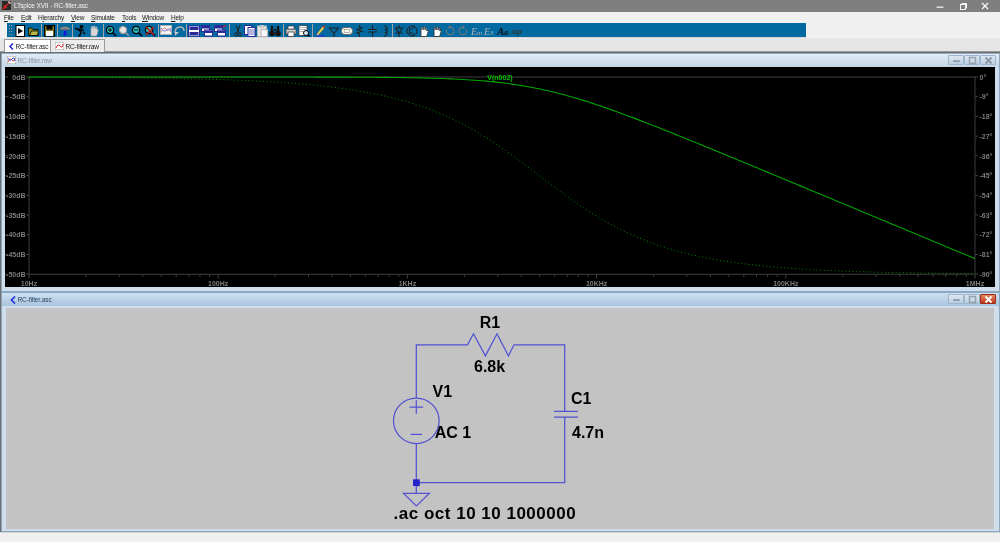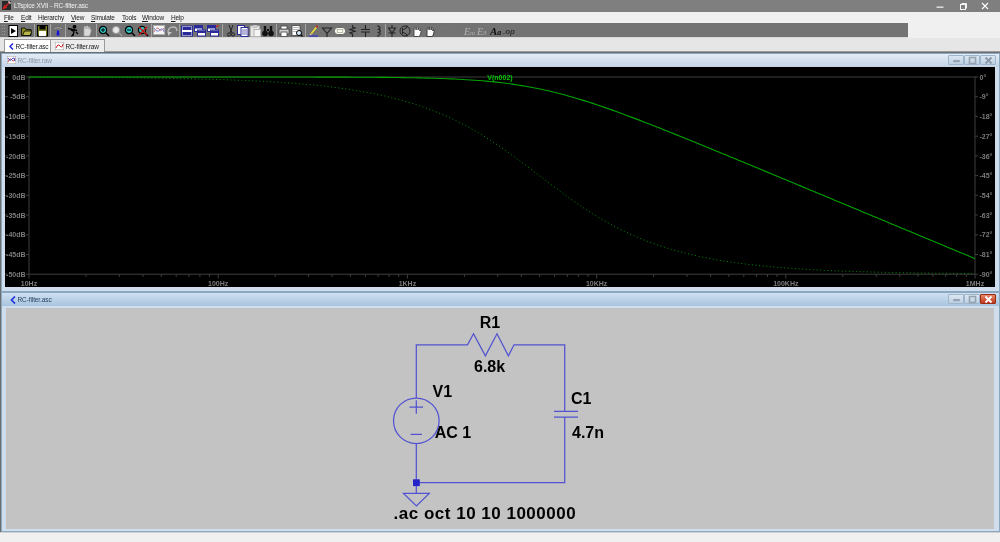--- a/index.html
+++ b/index.html
@@ -1,20 +1,20 @@
 <!DOCTYPE html>
 <html><head><meta charset="utf-8"><style>
 * { margin:0; padding:0; box-sizing:border-box; }
 body { width:1000px; height:542px; font-family:"Liberation Sans",sans-serif; overflow:hidden; position:relative; background:#f0f0f0; }
 .titlebar { position:absolute; left:0; top:0; width:1000px; height:12px; background:#7f7f7f; color:#f2f2f2; font-size:6.5px; letter-spacing:-0.1px; line-height:12px; }
 .titlebar .tt { position:absolute; left:14px; top:0; }
 .tbtn { position:absolute; top:0; width:30px; height:12px; text-align:center; color:#fff; }
 .menubar { position:absolute; left:0; top:12px; width:1000px; height:11px; background:#f0f0f0; font-size:6.5px; letter-spacing:-0.2px; color:#1a1a1a; }
 .menubar span { position:absolute; top:2px; }
-.toolbar { position:absolute; left:0; top:23px; width:908px; height:15px; background:#737373; border-bottom:1px solid #d8d8d8; }
+.toolbar { position:absolute; left:7px; top:23px; width:799px; height:15px; background:#0369a1; border-bottom:1px solid #d8d8d8; }
 .ti { position:absolute; top:2px; }
 .tsep { position:absolute; top:1px; width:1px; height:13px; background:#a5a5a5; }
 .tabbar { position:absolute; left:0; top:38px; width:1000px; height:14px; background:#e6e6e6; border-bottom:1px solid #9a9a9a; font-size:6.5px; letter-spacing:-0.2px; }
 .tab { position:absolute; top:1px; height:13px; line-height:13px; border:1px solid #9a9a9a; border-bottom:none; padding:0 5px 0 4px; background:#ececec; color:#222; }
 .tab.act { background:#fff; }
 .mdi { position:absolute; left:0; top:52px; width:1000px; height:480px; background:#6e6e6e; }
 .child { position:absolute; border:1px solid #8aa8c0; background:#cfdded; }
 .ctitle { position:absolute; left:0; top:0; right:0; height:13px; font-size:6.5px; letter-spacing:-0.1px; background:linear-gradient(#e3ecf7,#c4d4e6); color:#8b96a4; }
 .ctitle.act { background:linear-gradient(#cfe0f2,#a8c4de); color:#25425e; }
 .ctitle .ct { position:absolute; left:15.5px; top:3px; }

